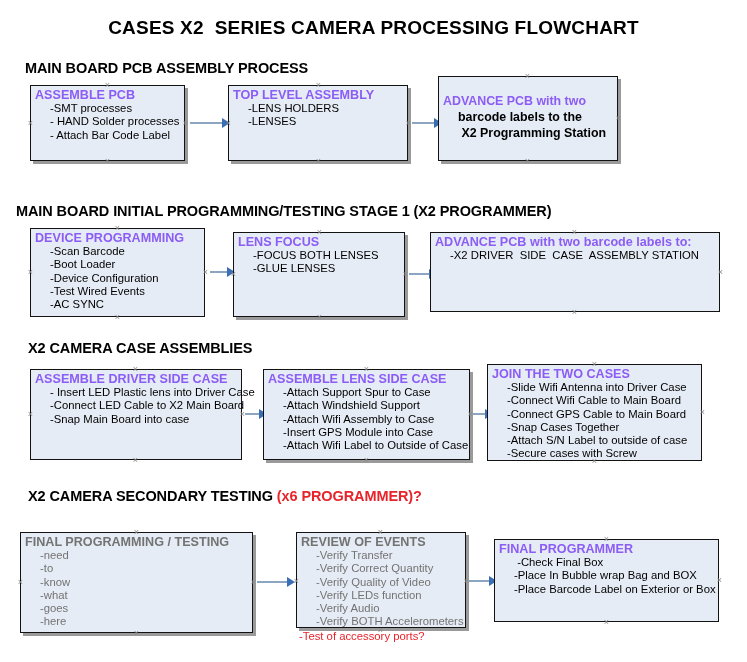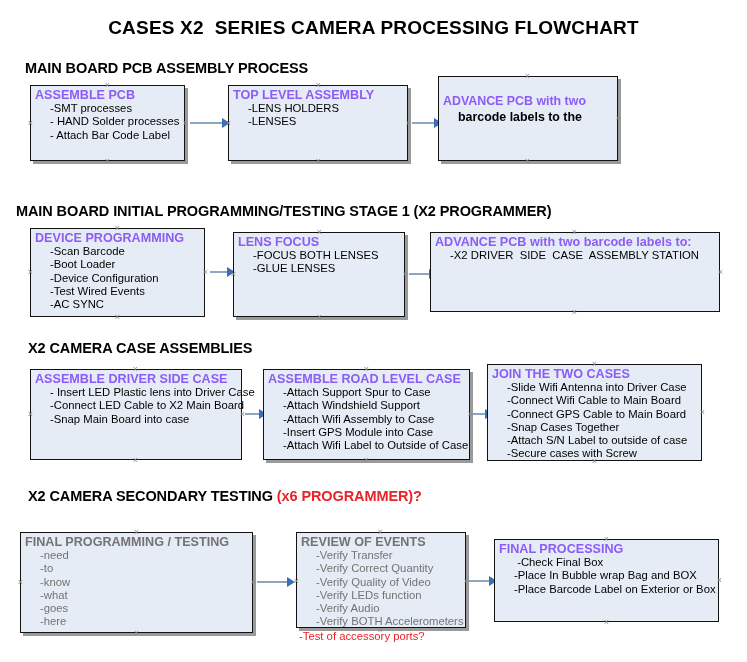--- a/index.html
+++ b/index.html
@@ -172,20 +172,21 @@
   <span class="xh" style="left:405px; top:120px;"></span>
 
   <div class="conn" style="left:412px; top:117px; width:30px;">
     <div class="shaft"></div>
     <div class="head"></div>
   </div>
 
   <div class="pbox allbold shadowed" style="left:438px; top:76px; width:180px; height:85px;">
     <div class="btitle">ADVANCE PCB with two</div>
     <div class="bline">barcode labels to the</div>
+    <div class="bline"> X2 Programming Station</div>
   </div>
   <span class="xh" style="left:524px; top:73px;"></span>
   <span class="xh" style="left:524px; top:158px;"></span>
   <span class="xh" style="left:615px; top:115px;"></span>
 
   <div class="section-head" style="left:16px; top:203px;">MAIN BOARD INITIAL PROGRAMMING/TESTING STAGE 1 (X2 PROGRAMMER)</div>
 
   <div class="pbox" style="left:30px; top:228px; width:175px; height:89px;">
     <div class="btitle">DEVICE PROGRAMMING</div>
     <div class="bline">-Scan Barcode</div>
@@ -239,21 +240,21 @@
   <span class="xh" style="left:132px; top:457px;"></span>
   <span class="xh" style="left:27px; top:411px;"></span>
   <span class="xh" style="left:239px; top:411px;"></span>
 
   <div class="conn" style="left:245px; top:408px; width:22px;">
     <div class="shaft"></div>
     <div class="head"></div>
   </div>
 
   <div class="pbox shadowed" style="left:263px; top:369px; width:207px; height:91px;">
-    <div class="btitle">ASSEMBLE ROAD LEVEL CASE</div>
+    <div class="btitle">ASSEMBLE LENS SIDE CASE</div>
     <div class="bline">-Attach Support Spur to Case</div>
     <div class="bline">-Attach Windshield Support</div>
     <div class="bline">-Attach Wifi Assembly to Case</div>
     <div class="bline">-Insert GPS Module into Case</div>
     <div class="bline">-Attach Wifi Label to Outside of Case</div>
   </div>
   <span class="xh" style="left:363px; top:366px;"></span>
   <span class="xh" style="left:363px; top:457px;"></span>
   <span class="xh" style="left:467px; top:411px;"></span>
 
@@ -310,21 +311,21 @@
   <span class="xh" style="left:377px; top:627px;"></span>
   <span class="xh" style="left:293px; top:578px;"></span>
   <span class="xh" style="left:463px; top:578px;"></span>
 
   <div class="conn" style="left:469px; top:575px; width:28px;">
     <div class="shaft"></div>
     <div class="head"></div>
   </div>
 
   <div class="pbox" style="left:494px; top:539px; width:225px; height:83px;">
-    <div class="btitle">FINAL PROCESSING</div>
+    <div class="btitle">FINAL PROGRAMMER</div>
     <div class="bline"> -Check Final Box</div>
     <div class="bline">-Place In Bubble wrap Bag and BOX</div>
     <div class="bline">-Place Barcode Label on Exterior or Box</div>
   </div>
   <span class="xh" style="left:603px; top:536px;"></span>
   <span class="xh" style="left:603px; top:619px;"></span>
   <span class="xh" style="left:716px; top:577px;"></span>
 
 </div>
 

